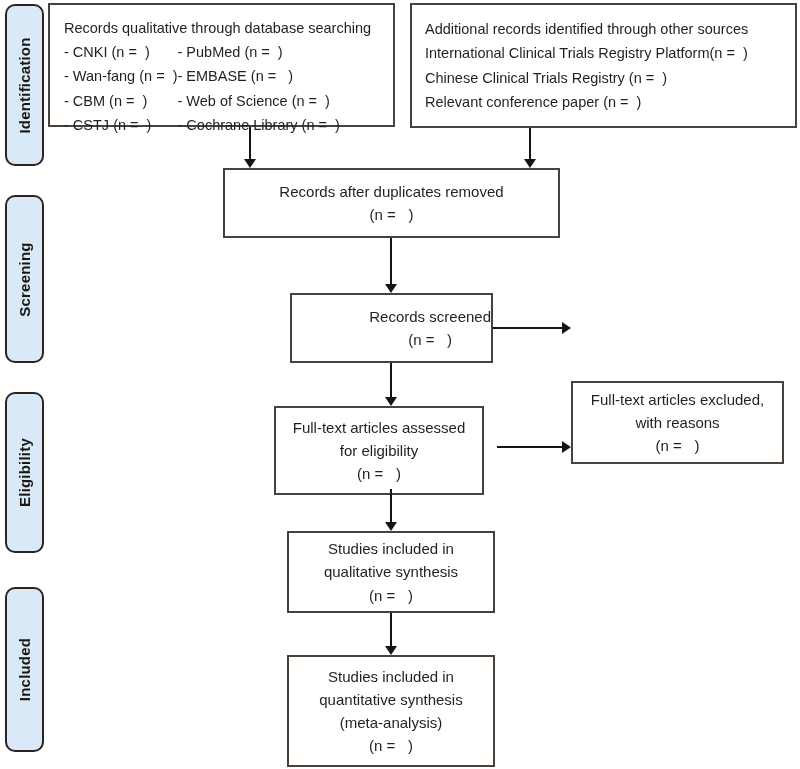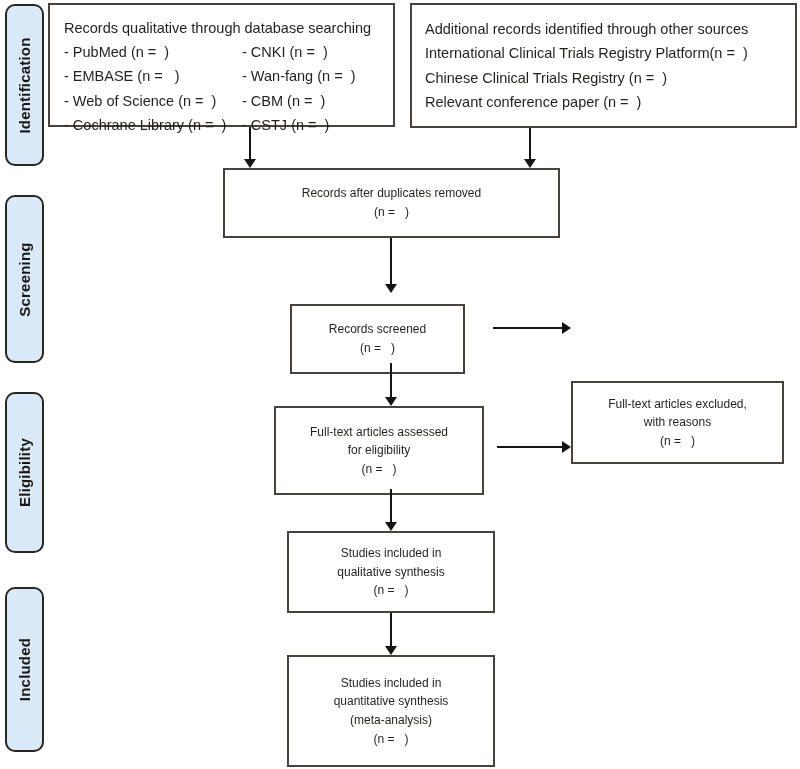--- a/index.html
+++ b/index.html
@@ -44,41 +44,41 @@
   .stage-identification { top: 4px;   height: 162px; }
   .stage-screening      { top: 195px; height: 168px; }
   .stage-eligibility    { top: 392px; height: 161px; }
   .stage-included       { top: 587px; height: 165px; }
 
   
   .fbox {
     position: absolute;
     border: 2px solid var(--box-border);
     background: var(--background);
-    font-size: 12px;
+    font-size: 15px;
     line-height: 1.55;
     display: flex;
     align-items: center;
     justify-content: center;
     text-align: center;
   }
   .fbox .txt { white-space: pre-wrap; }
 
   .box-db       { left: 48px;  top: 3px;   width: 347px; height: 124px;
                   display: block; text-align: left; padding: 11px 6px 6px 14px;
                   font-size: 14.5px; line-height: 1.67; }
   .db-cols      { display: flex; }
   .db-col       { white-space: pre-wrap; }
   .db-col1      { width: 178px; }
 
   .box-other    { left: 410px; top: 3px;   width: 387px; height: 125px;
                   justify-content: flex-start; text-align: left; padding-left: 13px;
                   font-size: 14.5px; line-height: 1.67; }
   .box-dup      { left: 223px; top: 168px; width: 337px; height: 70px; }
-  .box-screened { left: 290px; top: 304px; width: 175px; height: 70px; }
+  .box-screened { left: 290px; top: 293px; width: 203px; height: 70px; justify-content: flex-end; }
   .box-excl1    { left: 571px; top: 264px; width: 213px; height: 129px; line-height: 1.5; }
   .box-fulltext { left: 274px; top: 406px; width: 210px; height: 89px; }
   .box-excl2    { left: 571px; top: 381px; width: 213px; height: 83px; }
   .box-qual     { left: 287px; top: 531px; width: 208px; height: 82px; }
   .box-quant    { left: 287px; top: 655px; width: 208px; height: 112px; }
 
   
   .vline { position: absolute; width: 2px; background: var(--arrow); }
   .hline { position: absolute; height: 2px; background: var(--arrow); }
   .head-down {
@@ -124,28 +124,28 @@
   <div class="stage stage-eligibility">
     <span>Eligibility</span>
   </div>
   <div class="stage stage-included">
     <span>Included</span>
   </div>
 
   <div class="fbox box-db">
     <div>Records qualitative through database searching</div>
     <div class="db-cols">
+      <div class="db-col">- CNKI (n =  )
+- Wan-fang (n =  )
+- CBM (n =  )
+- CSTJ (n =  )</div>
       <div class="db-col db-col1">- PubMed (n =  )
 - EMBASE (n =   )
 - Web of Science (n =  )
 - Cochrane Library (n =  )</div>
-      <div class="db-col">- CNKI (n =  )
-- Wan-fang (n =  )
-- CBM (n =  )
-- CSTJ (n =  )</div>
     </div>
   </div>
 
   <div class="fbox box-other">
     <div class="txt">Additional records identified through other sources
 International Clinical Trials Registry Platform(n =  )
 Chinese Clinical Trials Registry (n =  )
 Relevant conference paper (n =  )</div>
   </div>
 

